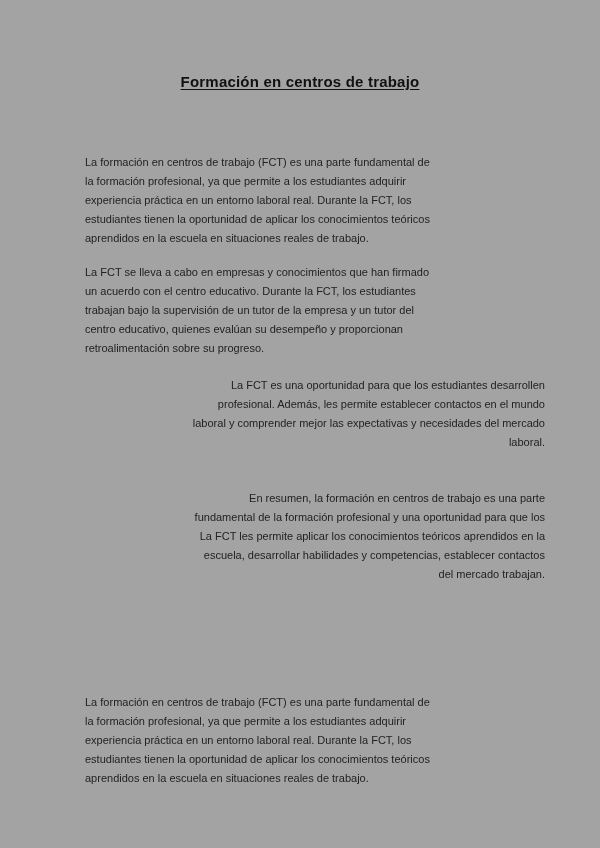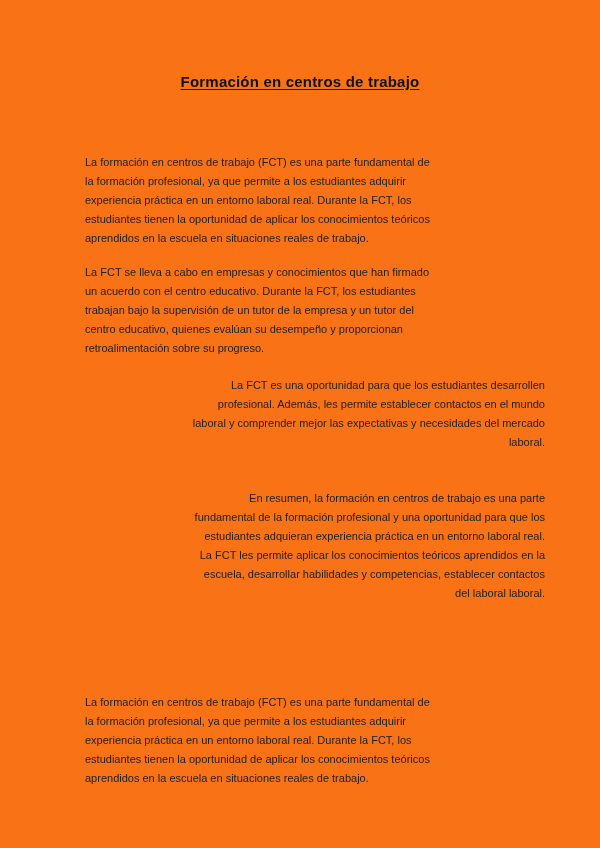--- a/index.html
+++ b/index.html
@@ -12,21 +12,21 @@
       height: 848px;
       position: relative;
       overflow: hidden;
       font-family: "Liberation Sans", sans-serif;
       color: #1a1a1a;
     }
     .page {
       position: absolute;
       left: 0; top: 0;
       width: 600px; height: 848px;
-      background: #f97316;
+      background: #a3a3a3;
     }
     .title {
       position: absolute;
       left: 0;
       width: 600px;
       top: 73px;
       text-align: center;
       font-size: 15px;
       font-weight: bold;
       text-decoration: underline;
@@ -75,24 +75,23 @@
   <p class="para" style="top:364px;text-align:right;">
     <span class="line">La FCT es una oportunidad para que los estudiantes desarrollen</span>
     <span class="line">profesional. Además, les permite establecer contactos en el mundo</span>
     <span class="line">laboral y comprender mejor las expectativas y necesidades del mercado</span>
     <span class="line">laboral.</span>
   </p>
 
   <p class="para" style="top:477px;text-align:right;">
     <span class="line">En resumen, la formación en centros de trabajo es una parte</span>
     <span class="line">fundamental de la formación profesional y una oportunidad para que los</span>
-    <span class="line">estudiantes adquieran experiencia práctica en un entorno laboral real.</span>
     <span class="line">La FCT les permite aplicar los conocimientos teóricos aprendidos en la</span>
     <span class="line">escuela, desarrollar habilidades y competencias, establecer contactos</span>
-    <span class="line">del laboral laboral.</span>
+    <span class="line">del mercado trabajan.</span>
   </p>
 
   <p class="para" style="top:681px;">
     <span class="line">La formación en centros de trabajo (FCT) es una parte fundamental de</span>
     <span class="line">la formación profesional, ya que permite a los estudiantes adquirir</span>
     <span class="line">experiencia práctica en un entorno laboral real. Durante la FCT, los</span>
     <span class="line">estudiantes tienen la oportunidad de aplicar los conocimientos teóricos</span>
     <span class="line">aprendidos en la escuela en situaciones reales de trabajo.</span>
   </p>
 

